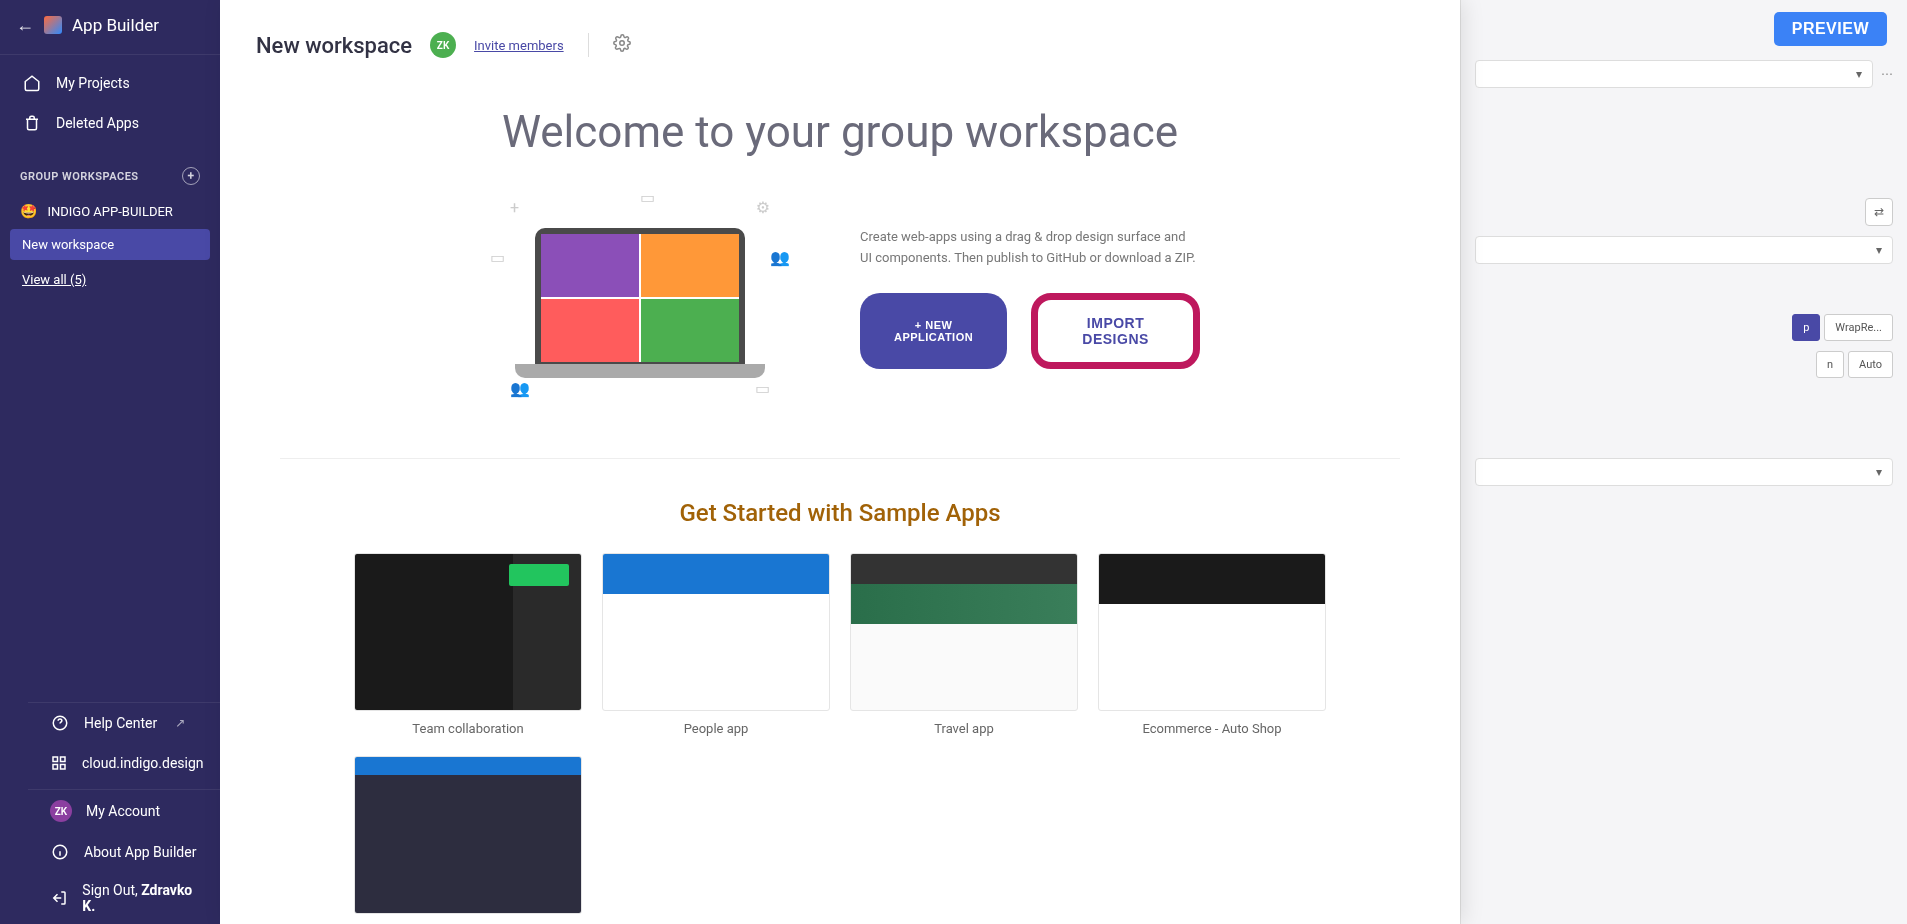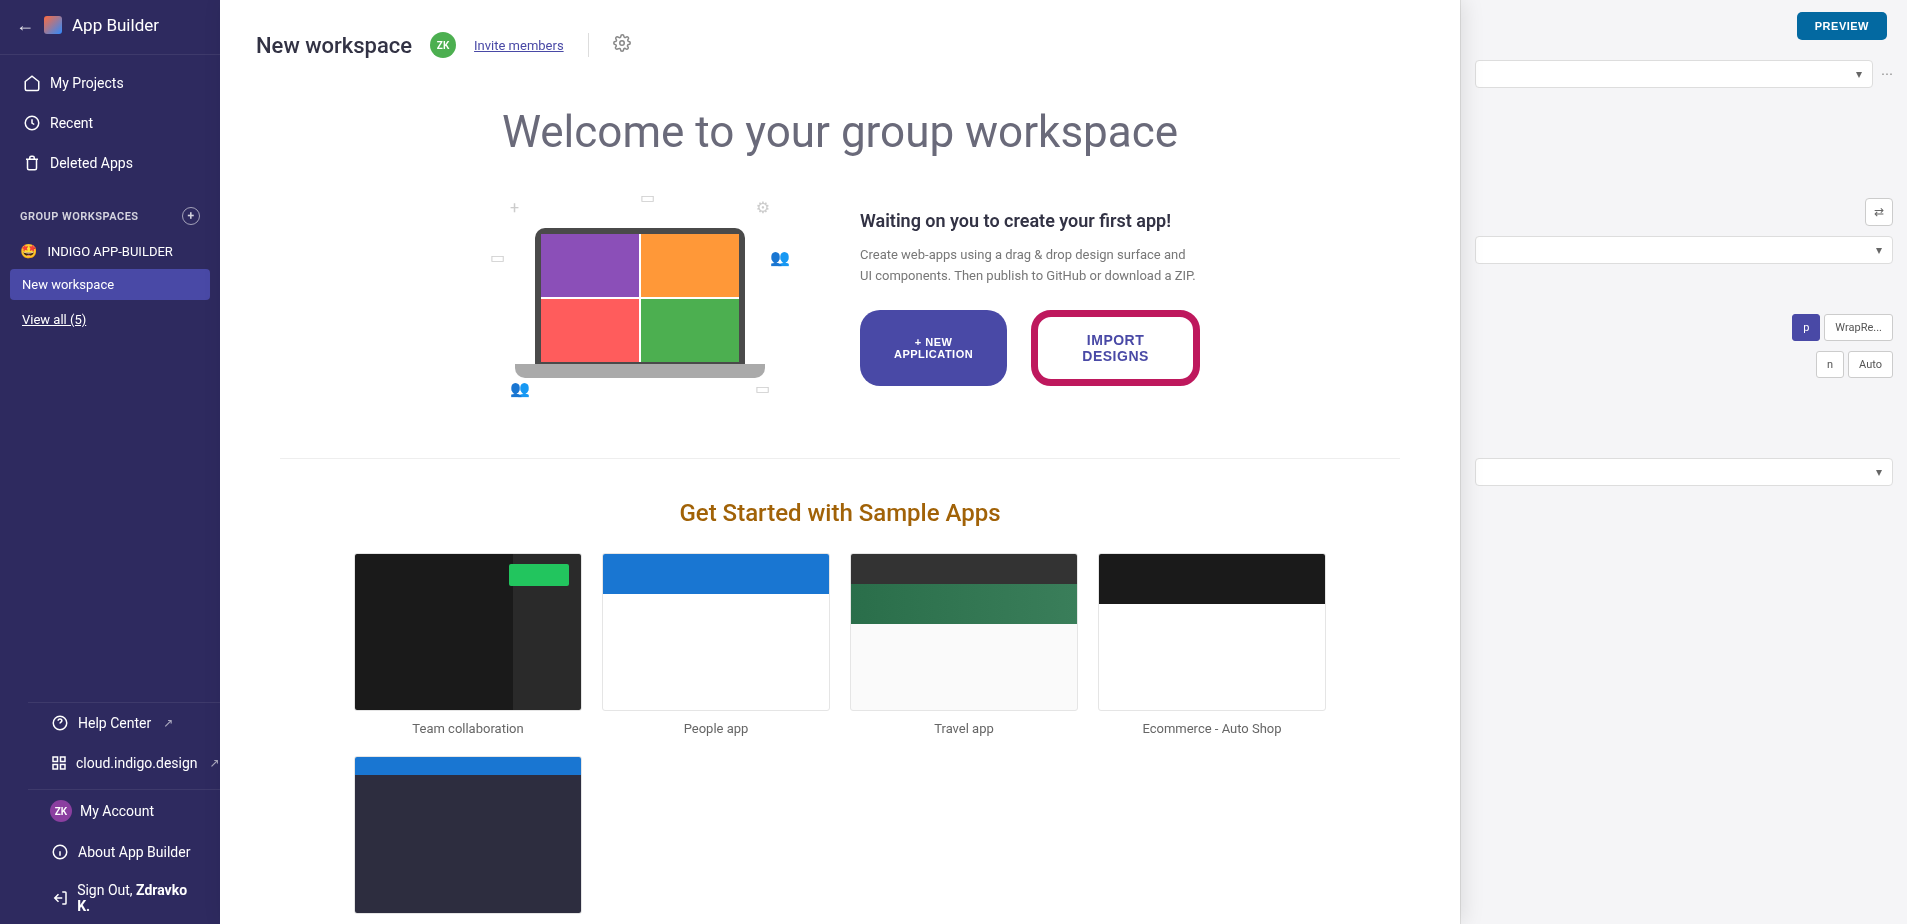--- a/index.html
+++ b/index.html
@@ -36,21 +36,21 @@
 .sidebar-header .logo {
   width: 18px; height: 18px;
   background: linear-gradient(135deg,#ff6a3d,#2e8bff);
   border-radius: 3px;
   display: inline-block;
 }
 .nav-list { padding: 8px 0; }
 .nav-item {
   display: flex;
   align-items: center;
-  gap: 8px;
+  gap: 14px;
   padding: 10px 22px;
   font-size: 14px;
   cursor: pointer;
 }
 .nav-icon { width: 20px; height: 20px; display: flex; align-items:center; justify-content:center; }
 .section-header {
   display: flex;
   justify-content: space-between;
   align-items: center;
   padding: 16px 20px 10px;
@@ -259,26 +259,26 @@
   width: 447px; height:100%;
   background:#f5f5f7;
   border-left:1px solid #e0e0e0;
   display:flex;
   flex-direction:column;
   padding-top:10px;
 }
 .preview-btn {
   position:absolute;
   top:12px; right:20px;
-  background:#0369a1;
+  background:#3b82f6;
   color:#fff;
   border:none;
   border-radius:5px;
   padding:8px 18px;
-  font-size:11px;
+  font-size:16px;
   font-weight:600;
   letter-spacing:0.5px;
   cursor:pointer;
 }
 .bg-inner {
   margin-top: 50px;
   padding: 0 14px;
 }
 .bg-row {
   display:flex;
@@ -379,29 +379,20 @@
   </div>
 
   <div class="nav-list">
     <div class="nav-item">
       <span class="nav-icon">
         <svg width="18" height="18" viewBox="0 0 24 24" fill="none" stroke="white" stroke-width="2">
             <path d="M3 10l9-7 9 7v10a2 2 0 01-2 2H5a2 2 0 01-2-2V10z"></path>
           </svg>
       </span>
       <span>My Projects</span>
-    </div>
-    <div class="nav-item">
-      <span class="nav-icon">
-        <svg width="18" height="18" viewBox="0 0 24 24" fill="none" stroke="white" stroke-width="2">
-            <circle cx="12" cy="12" r="9"></circle>
-            <path d="M12 7v5l3 2"></path>
-          </svg>
-      </span>
-      <span>Recent</span>
     </div>
     <div class="nav-item">
       <span class="nav-icon">
         <svg width="18" height="18" viewBox="0 0 24 24" fill="none" stroke="white" stroke-width="2">
             <path d="M4 7h16M9 7V5a2 2 0 012-2h2a2 2 0 012 2v2M6 7v12a2 2 0 002 2h8a2 2 0 002-2V7"></path>
           </svg>
       </span>
       <span>Deleted Apps</span>
     </div>
   </div>
@@ -499,21 +490,20 @@
       <div class="laptop">
           <div class="laptop-screen">
             <div></div>
             <div></div>
             <div></div>
             <div></div>
           </div>
         </div>
     </div>
     <div class="welcome-text">
-      <h3>Waiting on you to create your first app!</h3>
       <p>Create web-apps using a drag &amp; drop design surface and UI components. Then publish to GitHub or download a ZIP.</p>
       <div class="btn-row">
         <button class="btn-primary">+ NEW APPLICATION</button>
         <button class="btn-outline">IMPORT DESIGNS</button>
       </div>
     </div>
   </div>
 
   <h2 class="samples-title">Get Started with Sample Apps</h2>
   <div class="samples-grid">

